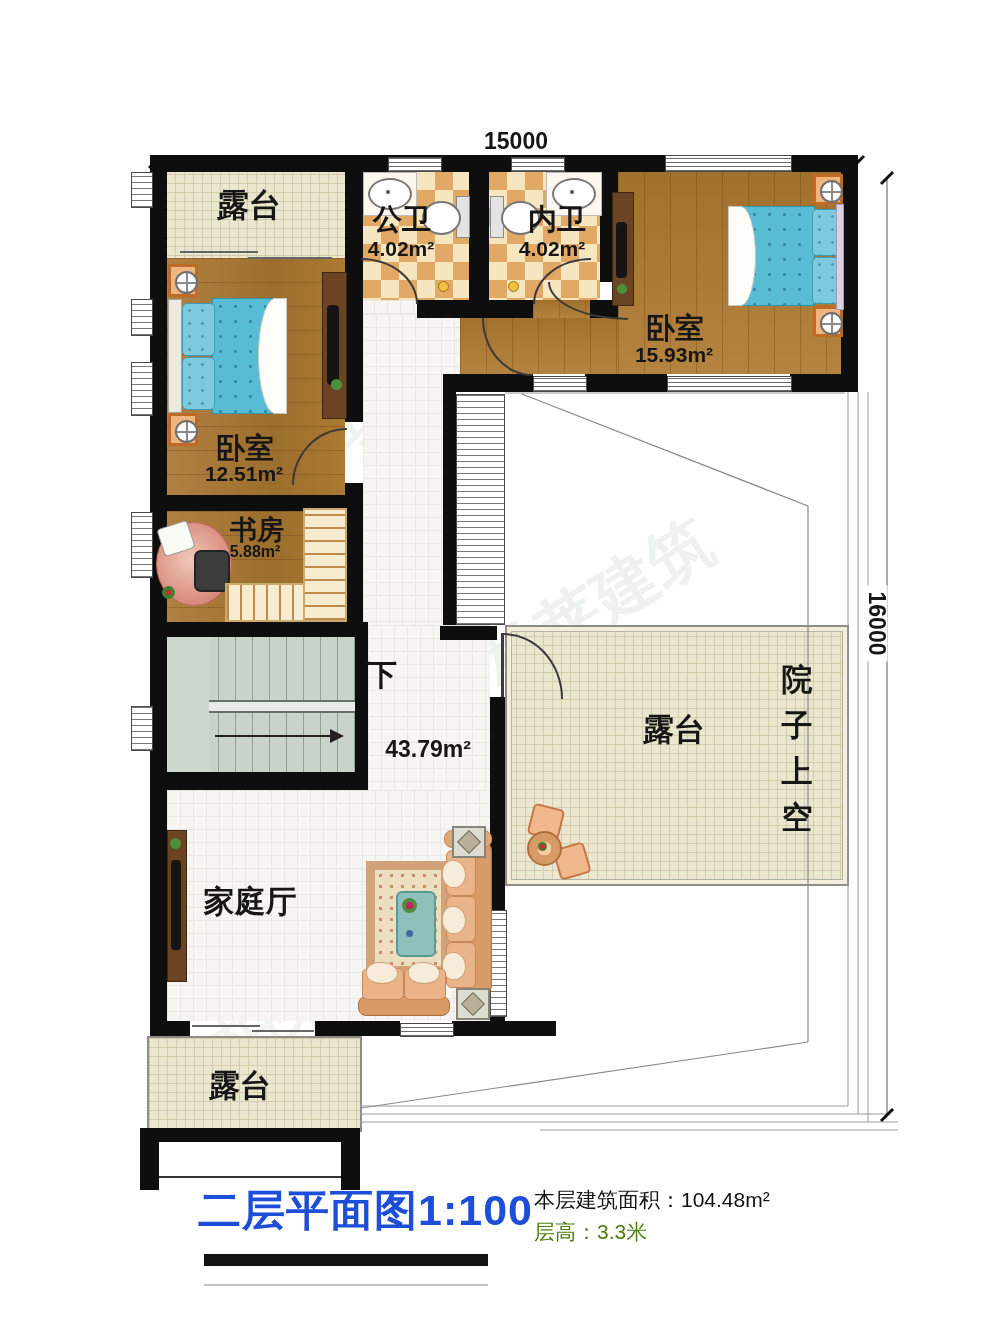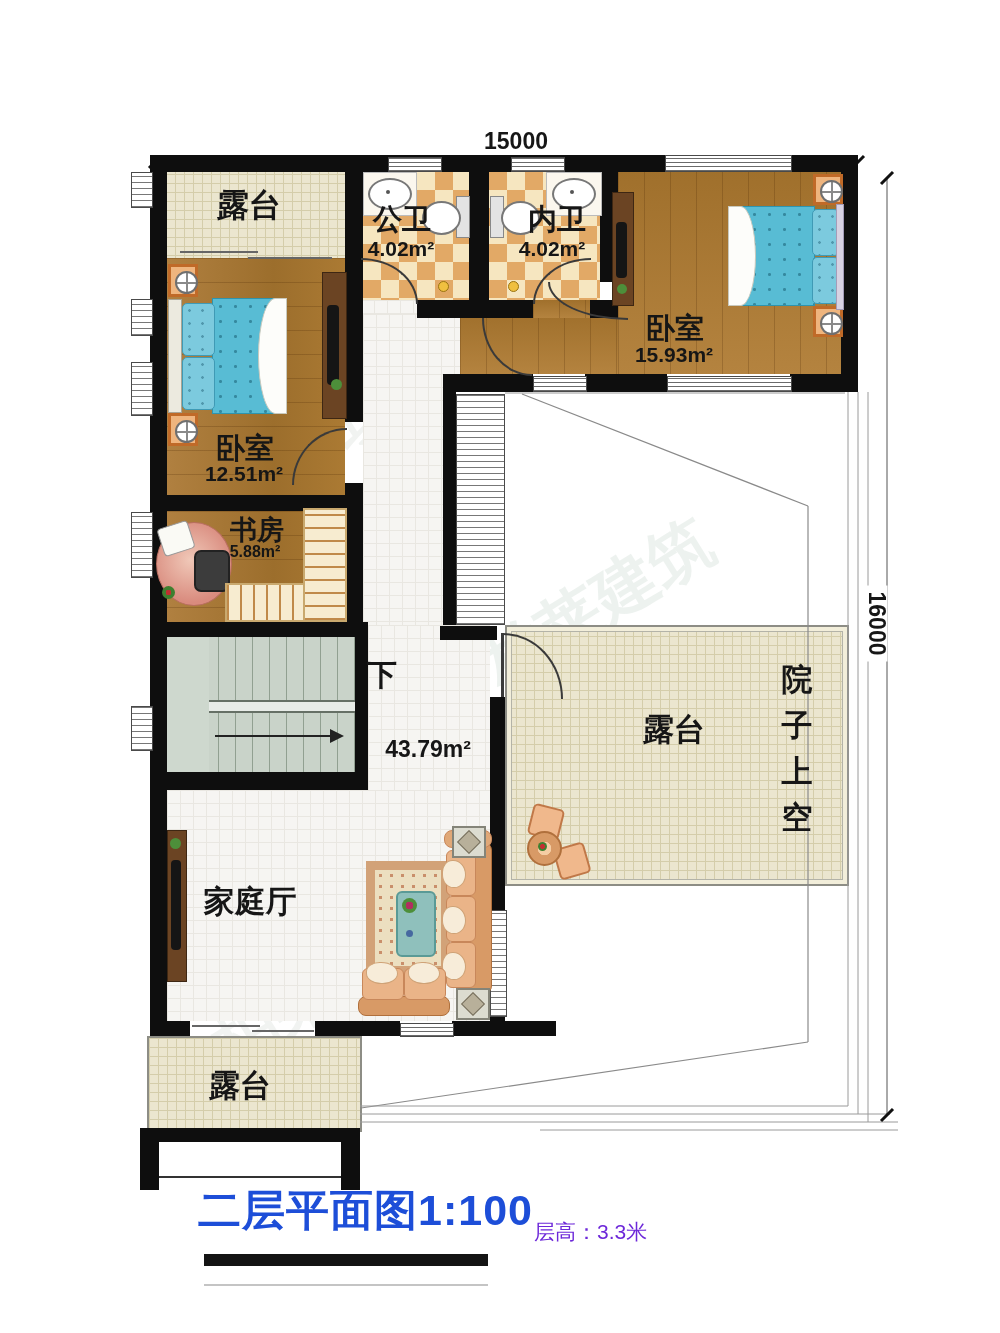--- a/index.html
+++ b/index.html
@@ -259,15 +259,16 @@
     <span>上</span>
     <span>空</span>
   </div>
 
   <div class="lbl" style="left:516px;top:130px;font-size:23px;background:#fff;padding:0 6px;">15000</div>
   <div class="lbl" style="left:876px;top:612px;font-size:23px;background:#fff;padding:0 6px;transform:translateX(-50%) rotate(90deg);">16000</div>
 
   <div class="abs" style="left:198px;top:1182px;font-size:43px;font-weight:bold;color:#1d4ed8;letter-spacing:1px;">二层平面图1:100</div>
   <div class="abs" style="left:204px;top:1254px;width:284px;height:12px;background:#141414;"></div>
   <div class="abs" style="left:204px;top:1284px;width:284px;height:2px;background:#c4c4c4;"></div>
-  <div class="abs" style="left:534px;top:1218px;font-size:21px;color:#6d28d9;">层高：3.3米</div>
+  <div class="abs" style="left:534px;top:1186px;font-size:21px;color:#111;">本层建筑面积：104.48m²</div>
+  <div class="abs" style="left:534px;top:1218px;font-size:21px;color:#4d7c0f;">层高：3.3米</div>
 
 </div>
 
 </body></html>

